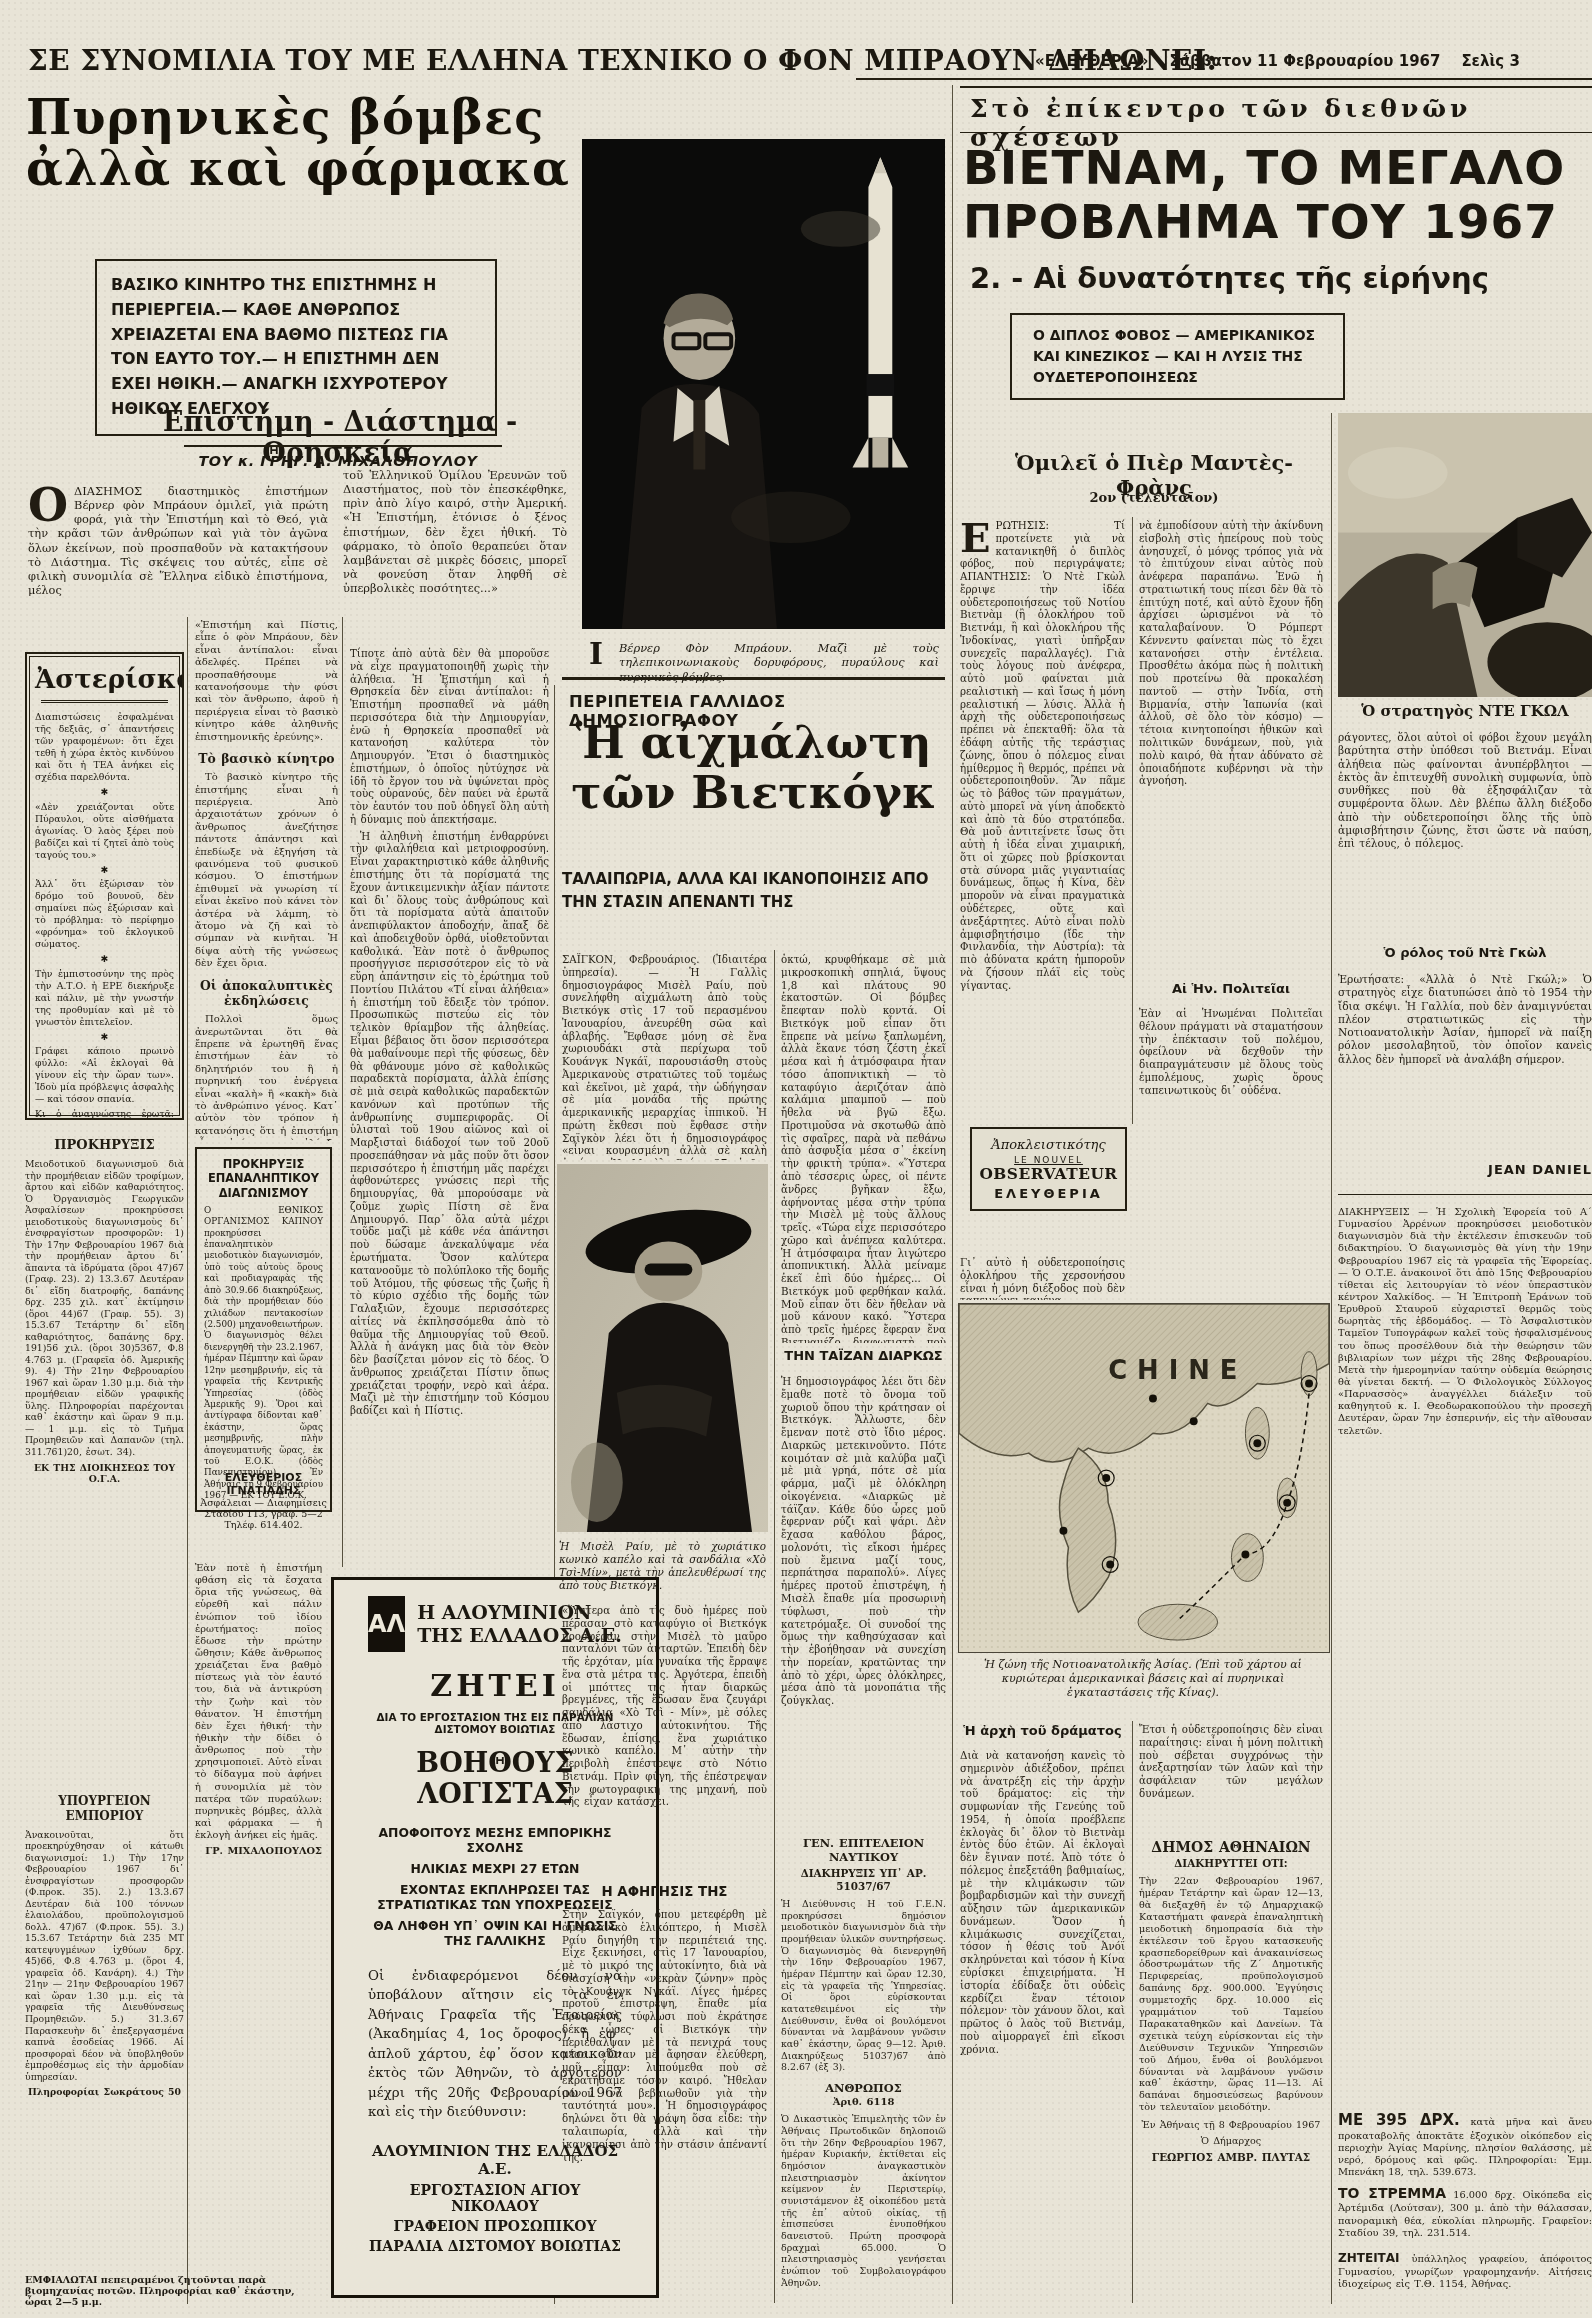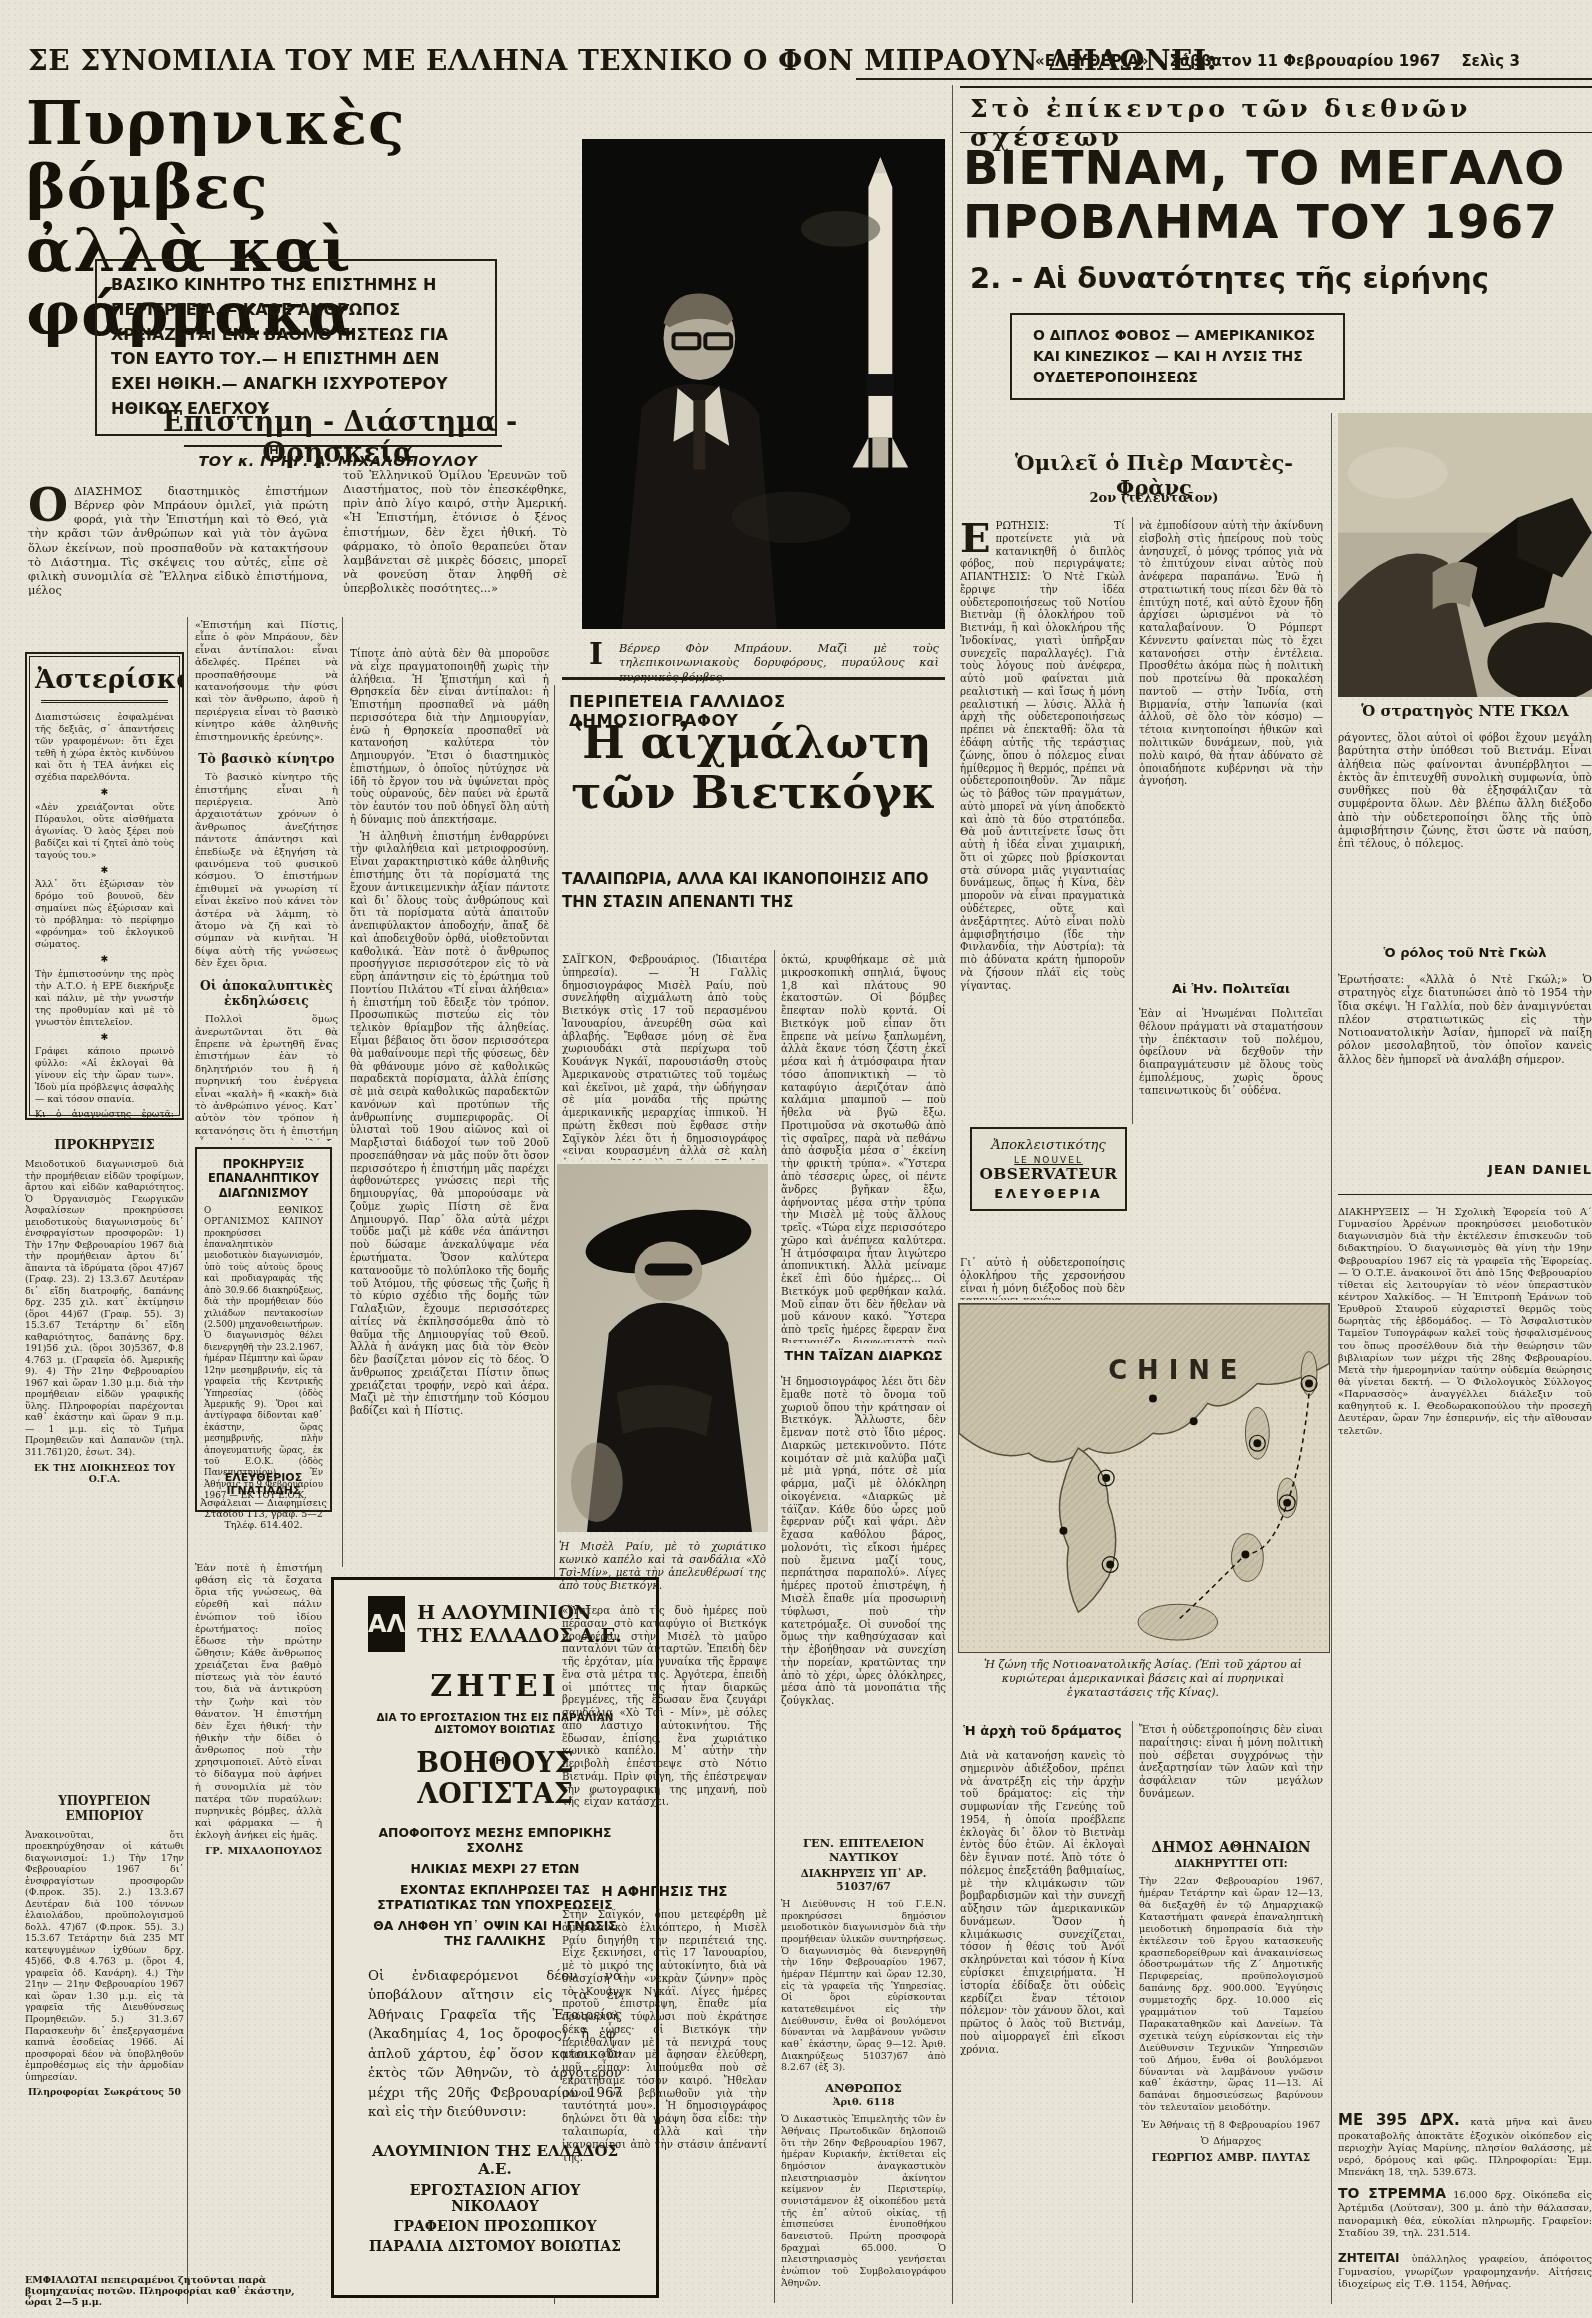--- a/index.html
+++ b/index.html
@@ -12,21 +12,21 @@
   .abs{position:absolute;}
   .serif{font-family:"DejaVu Serif","Liberation Serif",serif;}
   .sans{font-family:"DejaVu Sans","Liberation Sans",sans-serif;}
   .col{position:absolute;font-size:10.3px;line-height:1.24;text-align:justify;overflow:hidden;color:#211c12;word-spacing:1px;}
   .col p{margin:0 0 4px 0;text-indent:10px;}
   .col p.ni{text-indent:0;}
   .sub{font-weight:bold;text-align:center;font-size:12.4px;margin:8px 0 5px;text-indent:0;}
   .vr{position:absolute;width:1px;background:#57513f;}
   .hr{position:absolute;height:2px;background:#241f12;}
   .box{border:2px solid #241f12;}
-  .headline-big{font-weight:bold;font-size:60px;line-height:1.06;letter-spacing:1px;color:#161209;}
+  .headline-big{font-weight:bold;font-size:48px;line-height:1.06;letter-spacing:1px;color:#161209;}
   .kicker{font-weight:bold;letter-spacing:0.5px;}
   .photo{position:absolute;overflow:hidden;background:#101010;}
   .caption{font-style:italic;font-size:11.4px;line-height:1.25;text-align:justify;}
   .capmark{font-weight:bold;font-size:30px;line-height:1;}
   .cent{text-align:center;}
   .b{font-weight:bold;}
   .obsbox{border:2px solid #241f12;background:#e3dfd0;text-align:center;padding:8px 4px;}
   .adbox{border:3px solid #17130a;background:#e9e5d8;}
   svg text{font-family:"DejaVu Sans","Liberation Sans",sans-serif;}
 </style>

